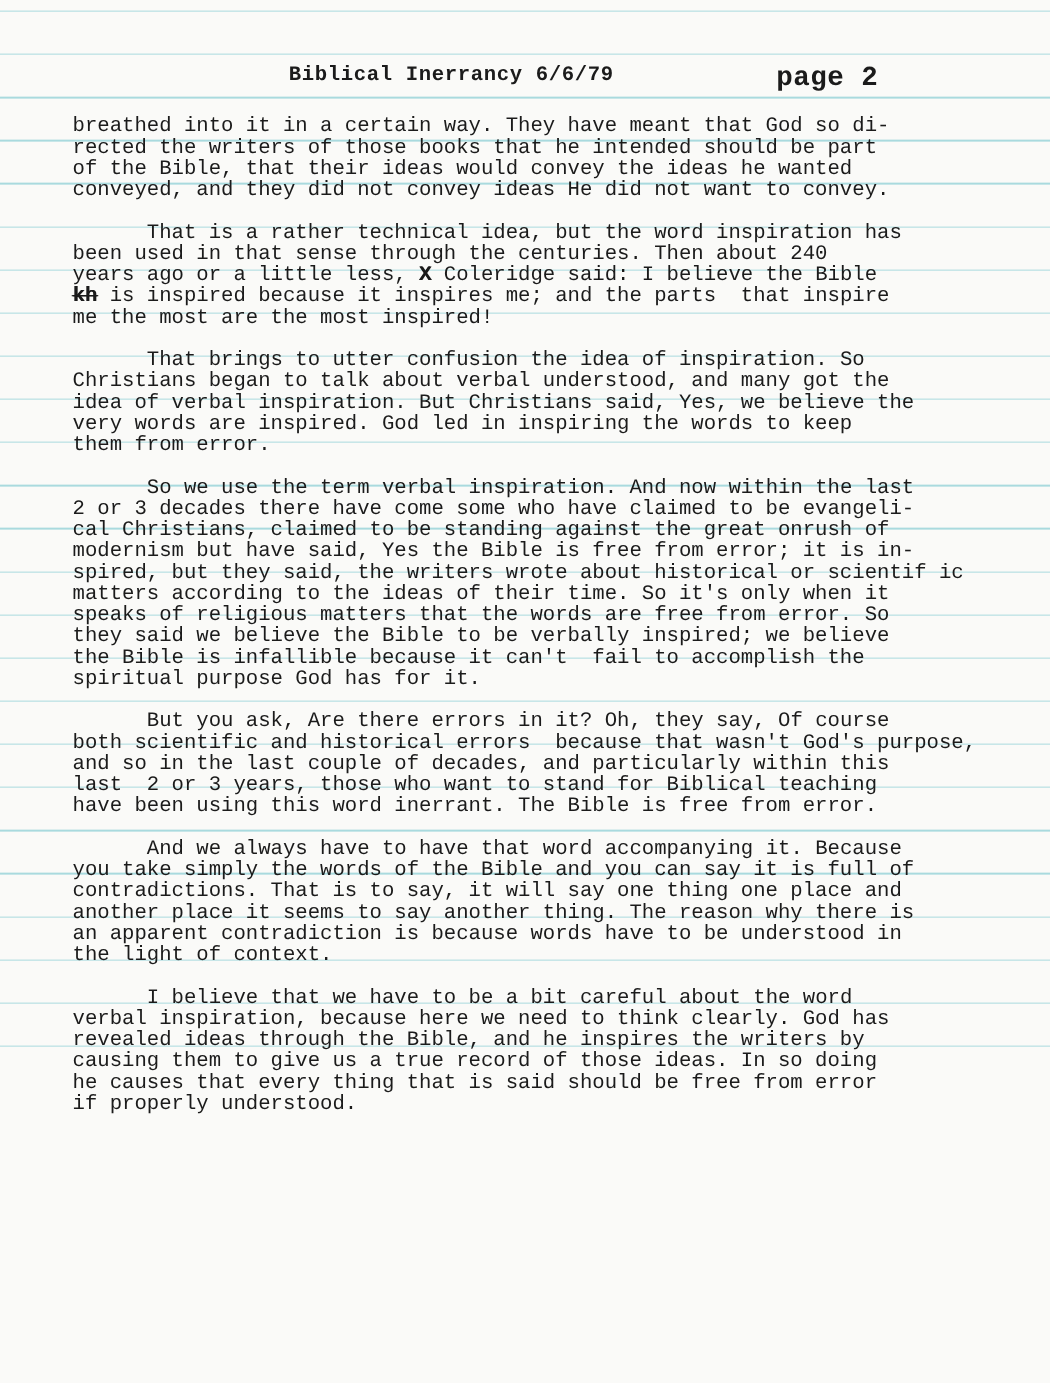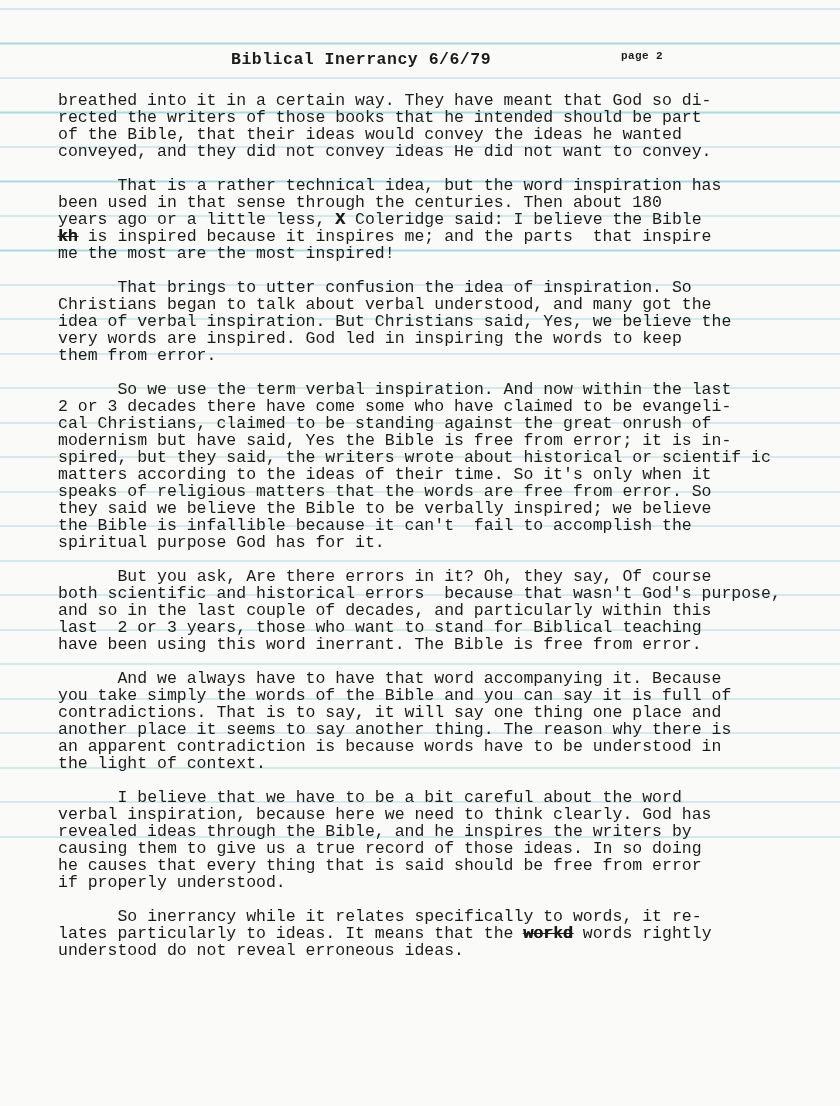--- a/index.html
+++ b/index.html
@@ -17,21 +17,21 @@
     padding-left:40px;
   }
   .header{position:absolute;top:50px;left:0;width:840px;height:20px;}
   .doc-title{
     position:absolute;left:231px;top:0;
     font-size:16.5px;font-weight:700;letter-spacing:0.5px;color:#1b1b1b;
     white-space:pre;
   }
   .page-label{
     position:absolute;left:621px;top:0;
-    font-size:11px;font-weight:700;letter-spacing:0.4px;color:#1b1b1b;
+    font-size:22px;font-weight:700;letter-spacing:0.4px;color:#1b1b1b;
     white-space:pre;
   }
   .typewritten{
     position:absolute;left:58px;top:92px;width:745px;
     font-size:16.5px;line-height:17px;font-weight:400;color:#1b1b1b;
   }
   .para{
     margin:0 0 17px 0;padding:0;
     white-space:pre-wrap;
   }
@@ -51,21 +51,21 @@
   <div class="header">
     <span class="doc-title">Biblical Inerrancy 6/6/79</span>
     <span class="page-label">page 2</span>
   </div>
   <div class="typewritten">
       <p class="para"><span class="seg seg-plain">breathed into it in a certain way. They have meant that God so di-
 rected the writers of those books that he intended should be part
 of the Bible, that their ideas would convey the ideas he wanted
 conveyed, and they did not convey ideas He did not want to convey.</span></p>
       <p class="para"><span class="seg seg-plain">      That is a rather technical idea, but the word inspiration has
-been used in that sense through the centuries. Then about 180
+been used in that sense through the centuries. Then about 240
 years ago or a little less, </span><span class="seg seg-bold">X</span><span class="seg seg-plain"> Coleridge said: I believe the Bible
 </span><span class="seg seg-overstrike">kh</span><span class="seg seg-plain"> is inspired because it inspires me; and the parts  that inspire
 me the most are the most inspired!</span></p>
       <p class="para"><span class="seg seg-plain">      That brings to utter confusion the idea of inspiration. So
 Christians began to talk about verbal understood, and many got the
 idea of verbal inspiration. But Christians said, Yes, we believe the
 very words are inspired. God led in inspiring the words to keep
 them from error.</span></p>
       <p class="para"><span class="seg seg-plain">      So we use the term verbal inspiration. And now within the last
 2 or 3 decades there have come some who have claimed to be evangeli-
@@ -87,17 +87,14 @@
 contradictions. That is to say, it will say one thing one place and
 another place it seems to say another thing. The reason why there is
 an apparent contradiction is because words have to be understood in
 the light of context.</span></p>
       <p class="para"><span class="seg seg-plain">      I believe that we have to be a bit careful about the word
 verbal inspiration, because here we need to think clearly. God has
 revealed ideas through the Bible, and he inspires the writers by
 causing them to give us a true record of those ideas. In so doing
 he causes that every thing that is said should be free from error
 if properly understood.</span></p>
-      <p class="para"><span class="seg seg-plain">      So inerrancy while it relates specifically to words, it re-
-lates particularly to ideas. It means that the </span><span class="seg seg-overstrike">workd</span><span class="seg seg-plain"> words rightly
-understood do not reveal erroneous ideas.</span></p>
     </div>
 </div>
 
 </body></html>

